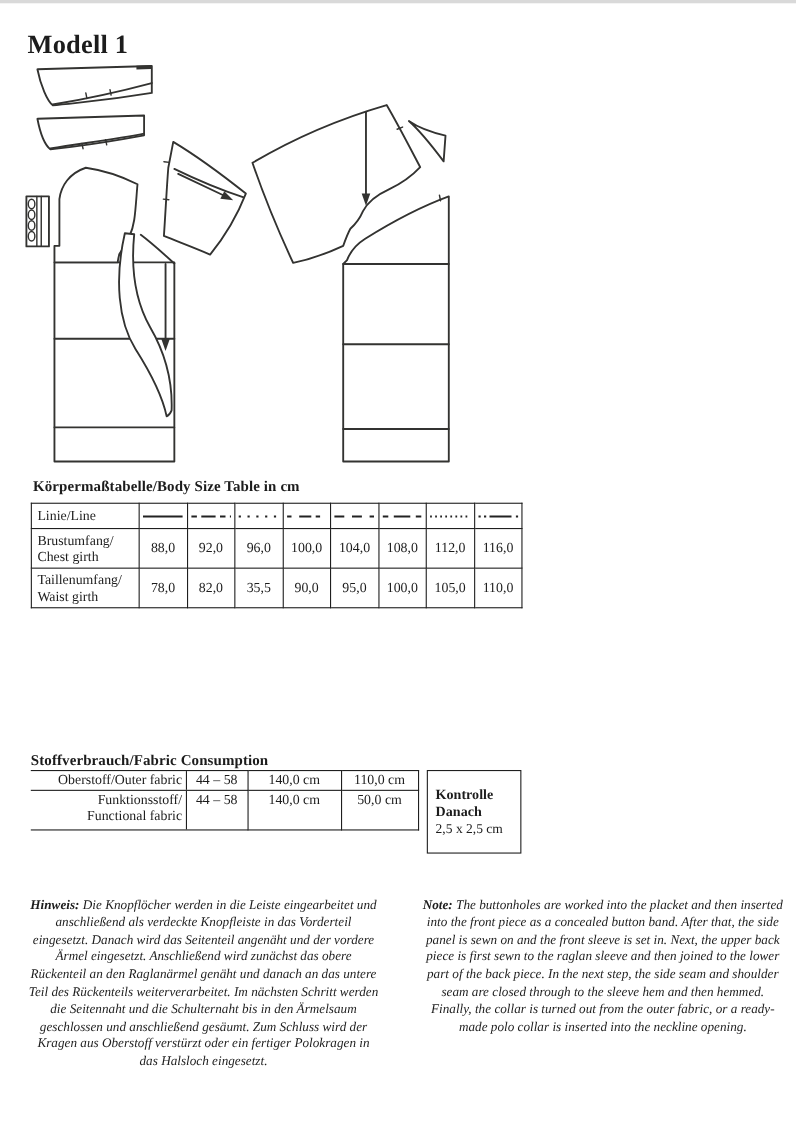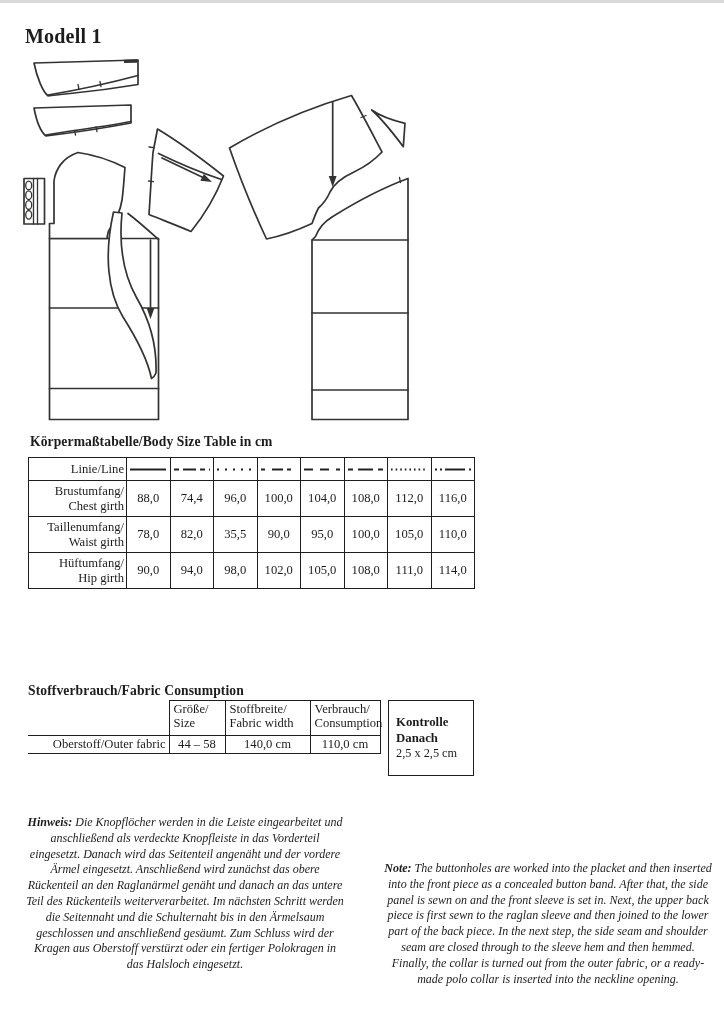--- a/index.html
+++ b/index.html
@@ -3,21 +3,21 @@
 <meta charset="utf-8">
 <style>
   html,body{margin:0;padding:0;}
   body{
     width:724px;height:1024px;position:relative;background:#ffffff;
     font-family:"Liberation Serif", "DejaVu Serif", serif;color:#1c1c1c;
     overflow:hidden;
   }
   .abs{position:absolute;}
   #top-strip{left:0;top:0;width:724px;height:3px;background:#d9d9d9;}
-  #page-title{left:25px;top:12px;font-size:20px;font-weight:bold;letter-spacing:.2px;}
+  #page-title{left:25px;top:12px;font-size:24px;font-weight:bold;letter-spacing:.2px;}
 
   
   #diagram{left:15px;top:50px;}
   #diagram path,#diagram rect,#diagram ellipse{
     stroke:#333331;stroke-width:1.7;fill:#ffffff;stroke-linejoin:round;stroke-linecap:round;
   }
   #diagram .ln{fill:none;}
   #diagram .thin{fill:none;stroke-width:1.3;}
   #diagram .ah{fill:#333331;stroke:none;}
   #diagram .notch{fill:none;stroke-width:3.4;stroke-linecap:butt;}
@@ -25,21 +25,21 @@
   
   .sec-head{font-size:13.6px;font-weight:bold;letter-spacing:.1px;}
   #size-head{left:30px;top:434px;}
   #fabric-head{left:28px;top:683px;}
 
   
   #size-table{left:28px;top:457px;}
   table{border-collapse:collapse;table-layout:fixed;font-size:12.6px;}
   .t1{width:446px;}
   .t1 td{border:1.5px solid #1f1f1f;padding:0;overflow:hidden;}
-  .t1 td.lbl{text-align:right;padding:1px 2px 1px 5px;white-space:pre-line;line-height:1.12;}
+  .t1 td.lbl{text-align:left;padding:1px 2px 1px 5px;white-space:pre-line;line-height:1.12;}
   .t1 td.num{text-align:center;}
   .t1 tr.r-line td{height:20px;}
   .t1 tr.r-size td{height:19px;}
   .t1 tr.r-meas td{height:33px;}
   .t1 tr.r-foot td{border:none;height:36px;}
   .t1 td.linecell{text-align:center;}
   .t1 svg{vertical-align:middle;}
   .t1 svg line{stroke:#222;stroke-width:1.8;stroke-linecap:butt;}
 
   
@@ -56,21 +56,21 @@
   
   #kontrolle-box{left:388px;top:700px;width:86px;height:76px;border:1.6px solid #1f1f1f;
     box-sizing:border-box;display:flex;flex-direction:column;justify-content:center;
     padding-left:7px;font-size:12.8px;line-height:1.22;}
   #kontrolle-box .b{font-weight:bold;}
   #kontrolle-box .n{font-size:12.3px;}
 
   
   .note{font-size:12px;line-height:15.8px;text-align:center;font-style:italic;}
   #note-de{left:26px;top:803px;width:318px;}
-  #note-en{left:383px;top:849px;width:330px;}
+  #note-en{left:383px;top:803px;width:330px;}
   .note b{font-weight:bold;}
 </style>
 </head>
 <body>
 
 <div class="abs" id="top-strip"></div>
 
 <h1 class="abs" id="page-title">Modell 1</h1>
 
 <svg class="abs" id="diagram" width="415" height="378" viewBox="15 50 415 378">
@@ -159,80 +159,66 @@
             <line x1="1" y1="4.5" x2="37" y2="4.5" stroke-dasharray="1.6 3"></line>
           </svg></td>
     <td class="linecell"><svg width="38" height="9">
             <line x1="1" y1="4.5" x2="37" y2="4.5" stroke-dasharray="2 3 2 3 20 4"></line>
           </svg></td>
   </tr>
   <tr class="r-meas">
     <td class="lbl">Brustumfang/
 Chest girth</td>
     <td class="num">88,0</td>
-    <td class="num">74,4</td>
+    <td class="num">92,0</td>
     <td class="num">96,0</td>
     <td class="num">100,0</td>
     <td class="num">104,0</td>
     <td class="num">108,0</td>
     <td class="num">112,0</td>
     <td class="num">116,0</td>
   </tr>
   <tr class="r-meas">
     <td class="lbl">Taillenumfang/
 Waist girth</td>
     <td class="num">78,0</td>
     <td class="num">82,0</td>
     <td class="num">35,5</td>
     <td class="num">90,0</td>
     <td class="num">95,0</td>
     <td class="num">100,0</td>
     <td class="num">105,0</td>
     <td class="num">110,0</td>
   </tr>
-  <tr class="r-meas">
-    <td class="lbl">Hüftumfang/
-Hip girth</td>
-    <td class="num">90,0</td>
-    <td class="num">94,0</td>
-    <td class="num">98,0</td>
-    <td class="num">102,0</td>
-    <td class="num">105,0</td>
-    <td class="num">108,0</td>
-    <td class="num">111,0</td>
-    <td class="num">114,0</td>
-  </tr>
 </tbody>
   </table>
 
 <div class="abs sec-head" id="fabric-head">Stoffverbrauch/Fabric Consumption</div>
 
 <table class="abs t2" id="fabric-table">
   <colgroup>
     <col style="width:141px">
       <col style="width:56px">
       <col style="width:85px">
       <col style="width:70px">
   </colgroup>
   <tbody>
-      <tr class="hdr">
-    <td class="open"></td>
-    <td>Größe/
-Size</td>
-    <td>Stoffbreite/
-Fabric width</td>
-    <td>Verbrauch/
-Consumption</td>
-  </tr>
   <tr class="row1">
     <td class="lblc">Oberstoff/Outer fabric</td>
     <td class="val">44 – 58</td>
     <td class="val">140,0 cm</td>
     <td class="val">110,0 cm</td>
   </tr>
+  <tr class="row2">
+    <td class="lblc">Funktionsstoff/
+Functional fabric</td>
+    <td class="val">44 – 58</td>
+    <td class="val">140,0 cm</td>
+    <td class="val">50,0 cm</td>
+  </tr>
 </tbody>
   </table>
 
 <div class="abs" id="kontrolle-box">
   <div class="b">Kontrolle</div>
   <div class="b">Danach</div>
   <div class="n">2,5 x 2,5 cm</div>
 </div>
 
 <p class="abs note" id="note-de"><b>Hinweis:</b><span> Die Knopflöcher werden in die Leiste eingearbeitet und anschließend als verdeckte Knopfleiste in das Vorderteil eingesetzt. Danach wird das Seitenteil angenäht und der vordere Ärmel eingesetzt. Anschließend wird zunächst das obere Rückenteil an den Raglanärmel genäht und danach an das untere Teil des Rückenteils weiterverarbeitet. Im nächsten Schritt werden die Seitennaht und die Schulternaht bis in den Ärmelsaum geschlossen und anschließend gesäumt. Zum Schluss wird der Kragen aus Oberstoff verstürzt oder ein fertiger Polokragen in das Halsloch eingesetzt.</span></p>

